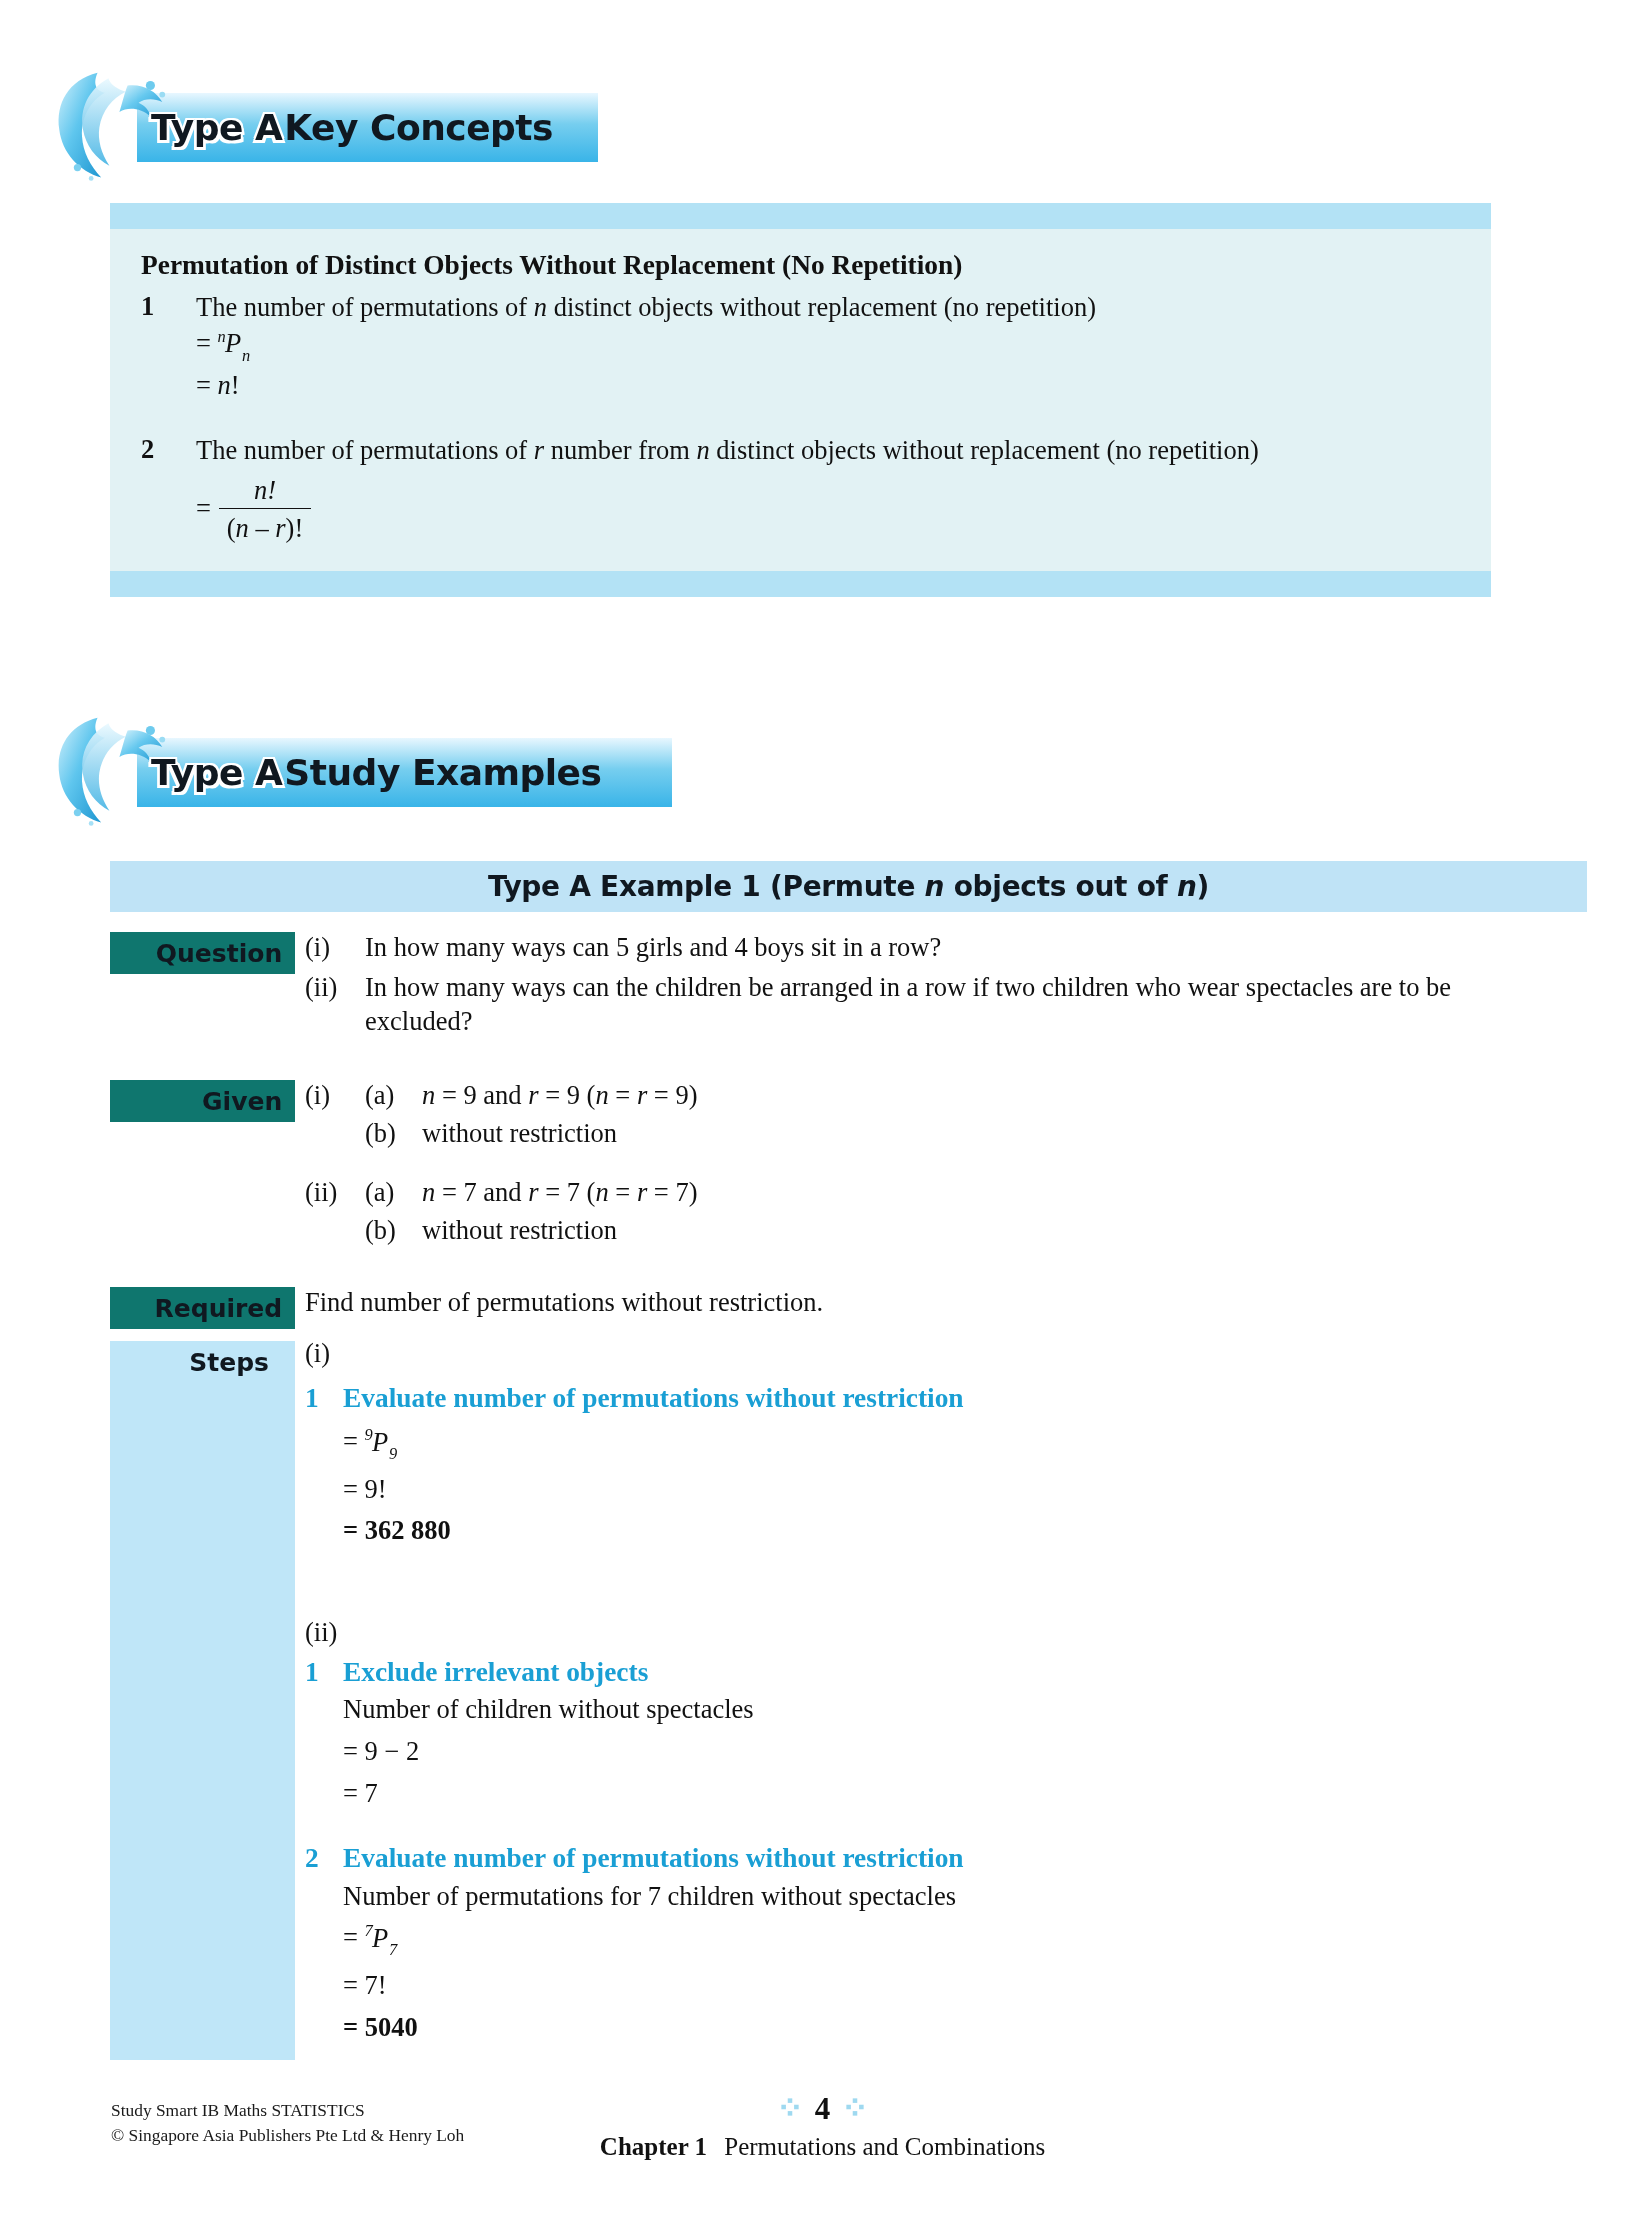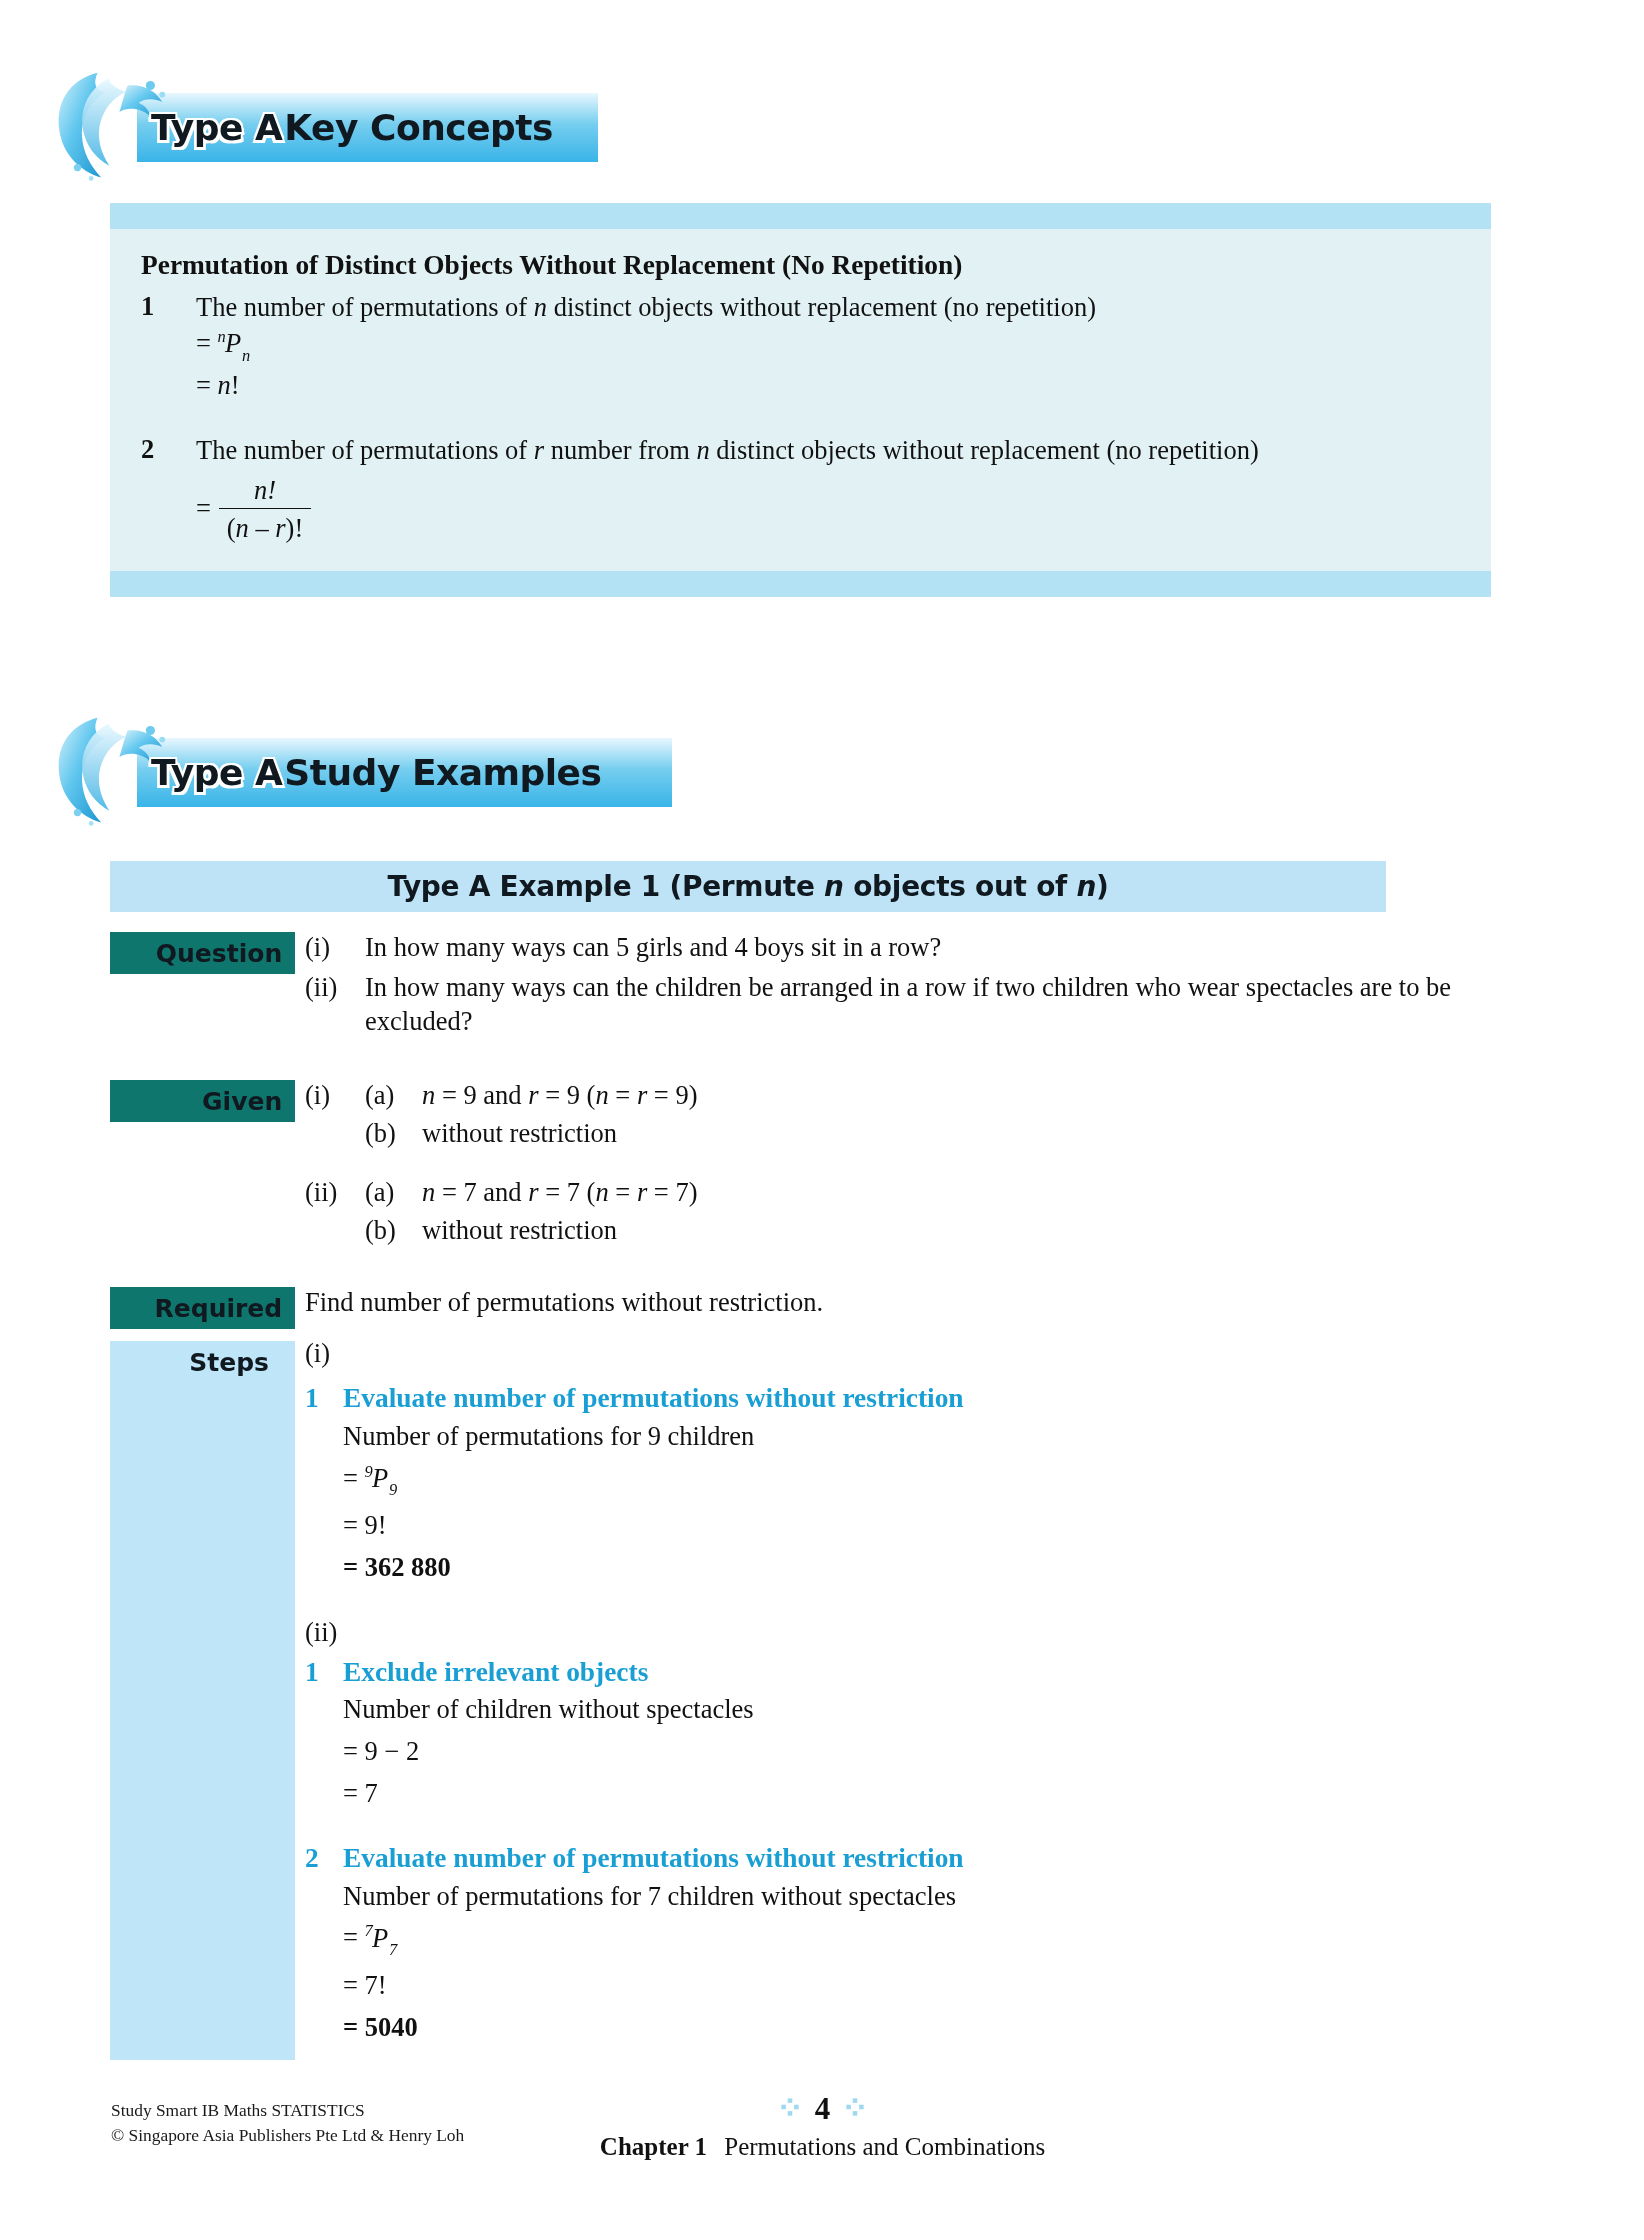--- a/index.html
+++ b/index.html
@@ -122,21 +122,21 @@
     top: -1.8px;
   }
   .frac .num { display: block; padding: 0 7.3px 0.9px 7.3px; }
   .frac .den { display: block; padding: 1.8px 7.3px 0 7.3px; border-top: 1.8px solid #111; }
 
   
   #example-title-bar {
     position: absolute;
     left: 110px;
     top: 861px;
-    width: 1276px;
+    width: 1477px;
     height: 51px;
     background: #bfe3f6;
     display: flex;
     align-items: center;
     justify-content: center;
   }
   #example-title-bar .etitle {
     font-family: "DejaVu Sans", sans-serif;
     font-weight: bold;
     font-size: 28px;
@@ -369,21 +369,20 @@
 </div>
 
 <div class="blk" style="left:305px; top:1336px; width:1188px;">
   <div>(i)</div>
   <div style="margin-top:11px;">
     <div class="step-head">
       <span class="sn">1</span>
       <span>Evaluate number of permutations without restriction</span>
     </div>
     <div class="step-body" style="padding-left:38px;">
-      <div>Number of permutations for 9 children</div>
       <div style="margin-top:7.3px;">= <span class="perm"><sup>9</sup>P<sub>9</sub></span></div>
       <div style="margin-top:7.3px;">= 9!</div>
       <div class="bold" style="margin-top:7.3px;">= 362 880</div>
     </div>
   </div>
 </div>
 
 <div class="blk" style="left:305px; top:1615px; width:1188px;">
   <div>(ii)</div>
   <div style="margin-top:5.5px;">

